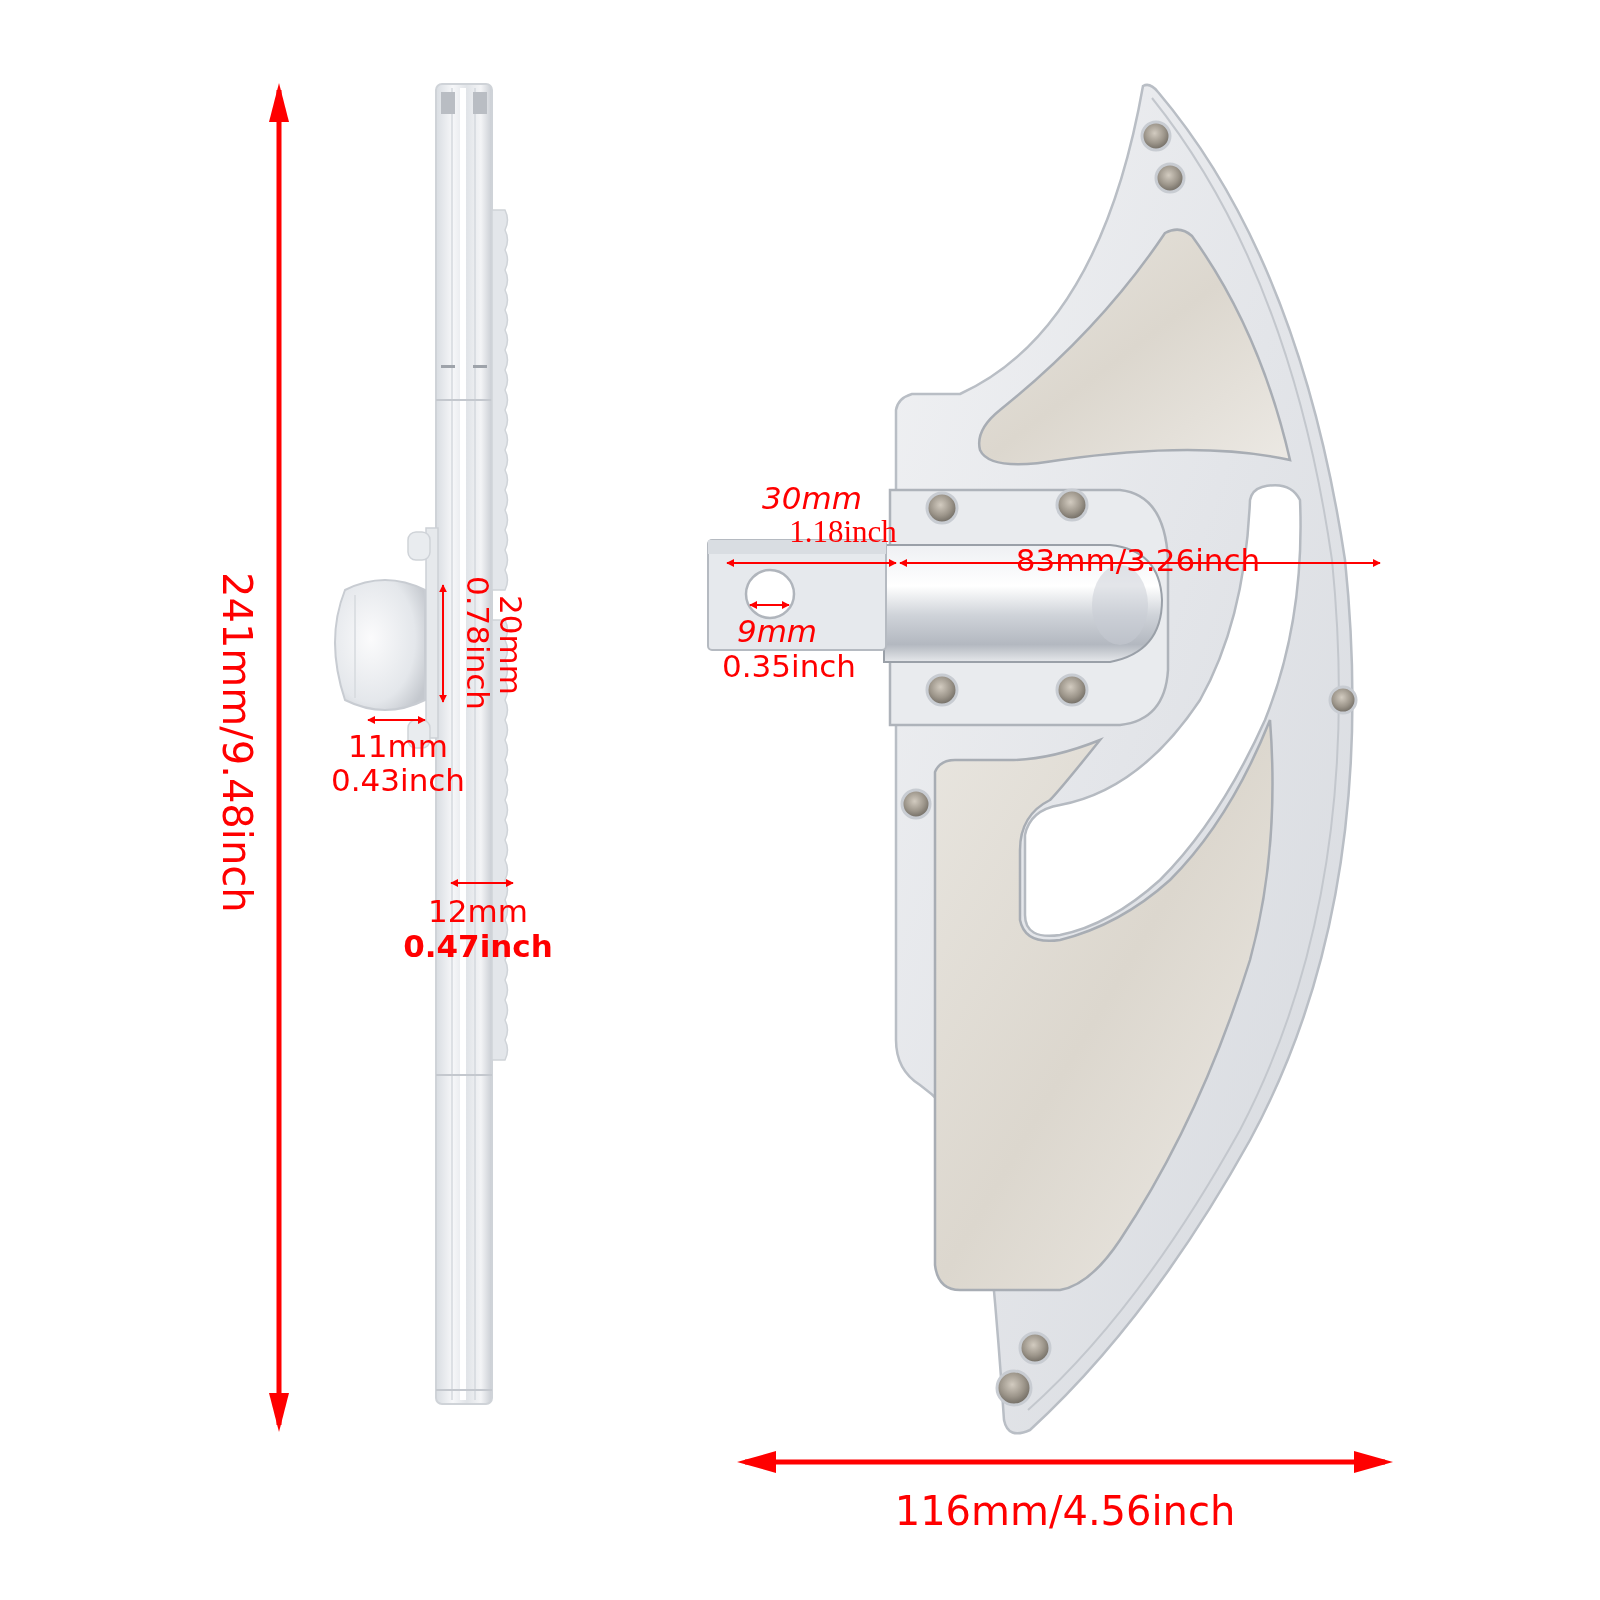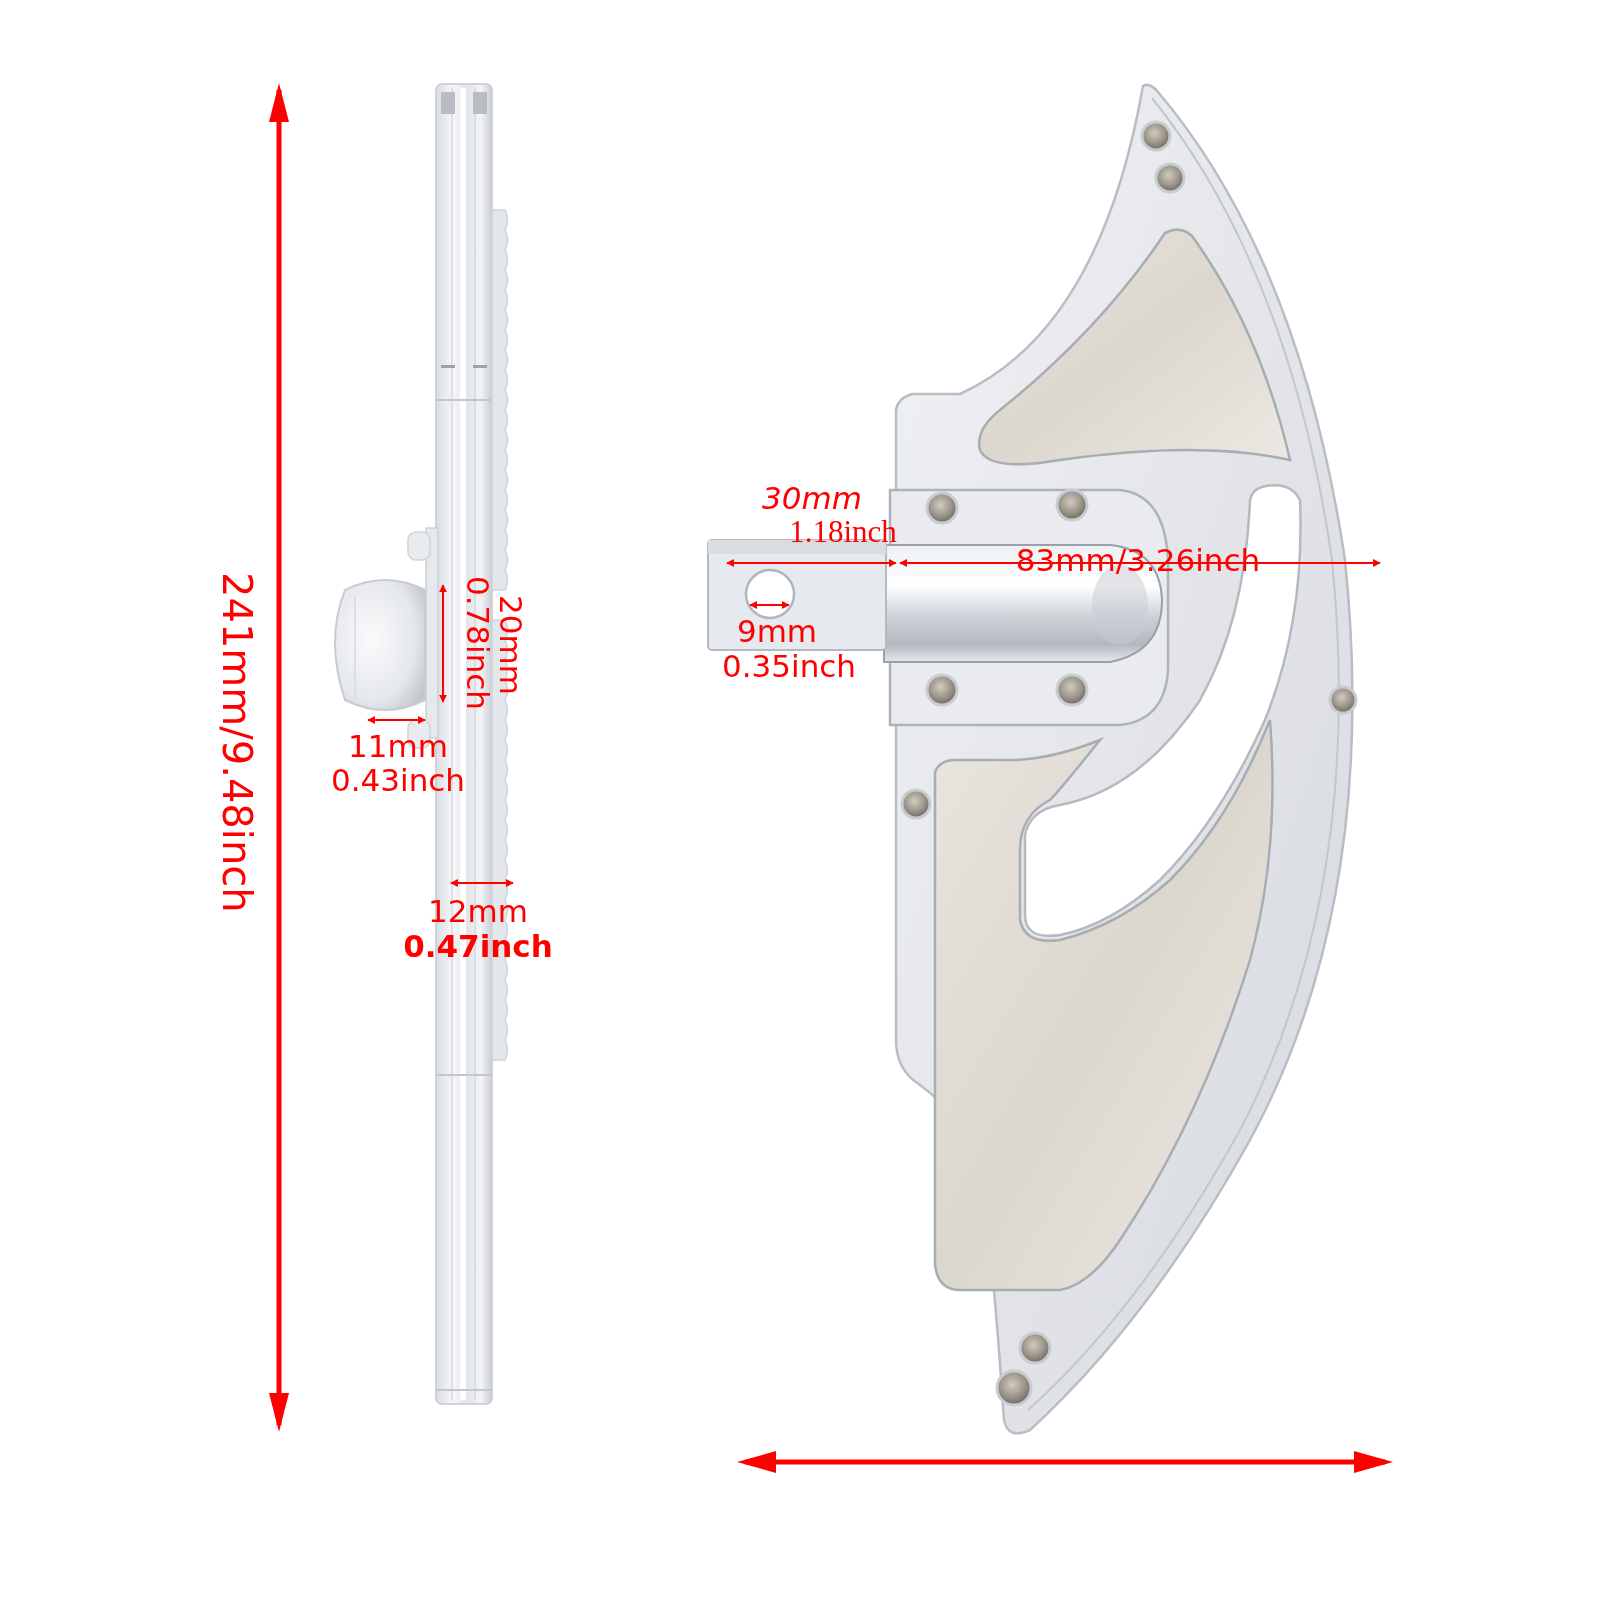--- a/index.html
+++ b/index.html
@@ -152,18 +152,19 @@
 
 <div class="dim-label lbl-sm" style="left:343px; top:730px; width:110px;">11mm</div>
 <div class="dim-label lbl-sm" style="left:323px; top:764px; width:150px;">0.43inch</div>
 
 <div class="dim-label lbl-sm" style="left:418px; top:895px; width:120px;">12mm</div>
 <div class="dim-label lbl-sm" style="left:403px; top:930px; width:150px;font-weight:bold;">0.47inch</div>
 
 <div class="dim-label lbl-sm" style="left:752px; top:482px; width:120px;font-style:italic;">30mm</div>
 <div class="dim-label lbl-sm" style="left:768px; top:516px; width:150px;font-family:Liberation Serif, serif;">1.18inch</div>
 
-<div class="dim-label lbl-sm" style="left:727px; top:615px; width:100px;">9mm</div>
+<div class="dim-label lbl-sm" style="left:727px; top:615px; width:100px;font-style:italic;">9mm</div>
 <div class="dim-label lbl-sm" style="left:702px; top:650px; width:150px;margin-left:12px;">0.35inch</div>
 
 <div class="dim-label lbl-sm" style="left:1003px; top:510px; width:270px;margin-top:34px;">83mm/3.26inch</div>
 
+<div class="dim-label lbl-lg" style="left:880px; top:1490px; width:370px;">116mm/4.56inch</div>
 </div>
 
 </body></html>

